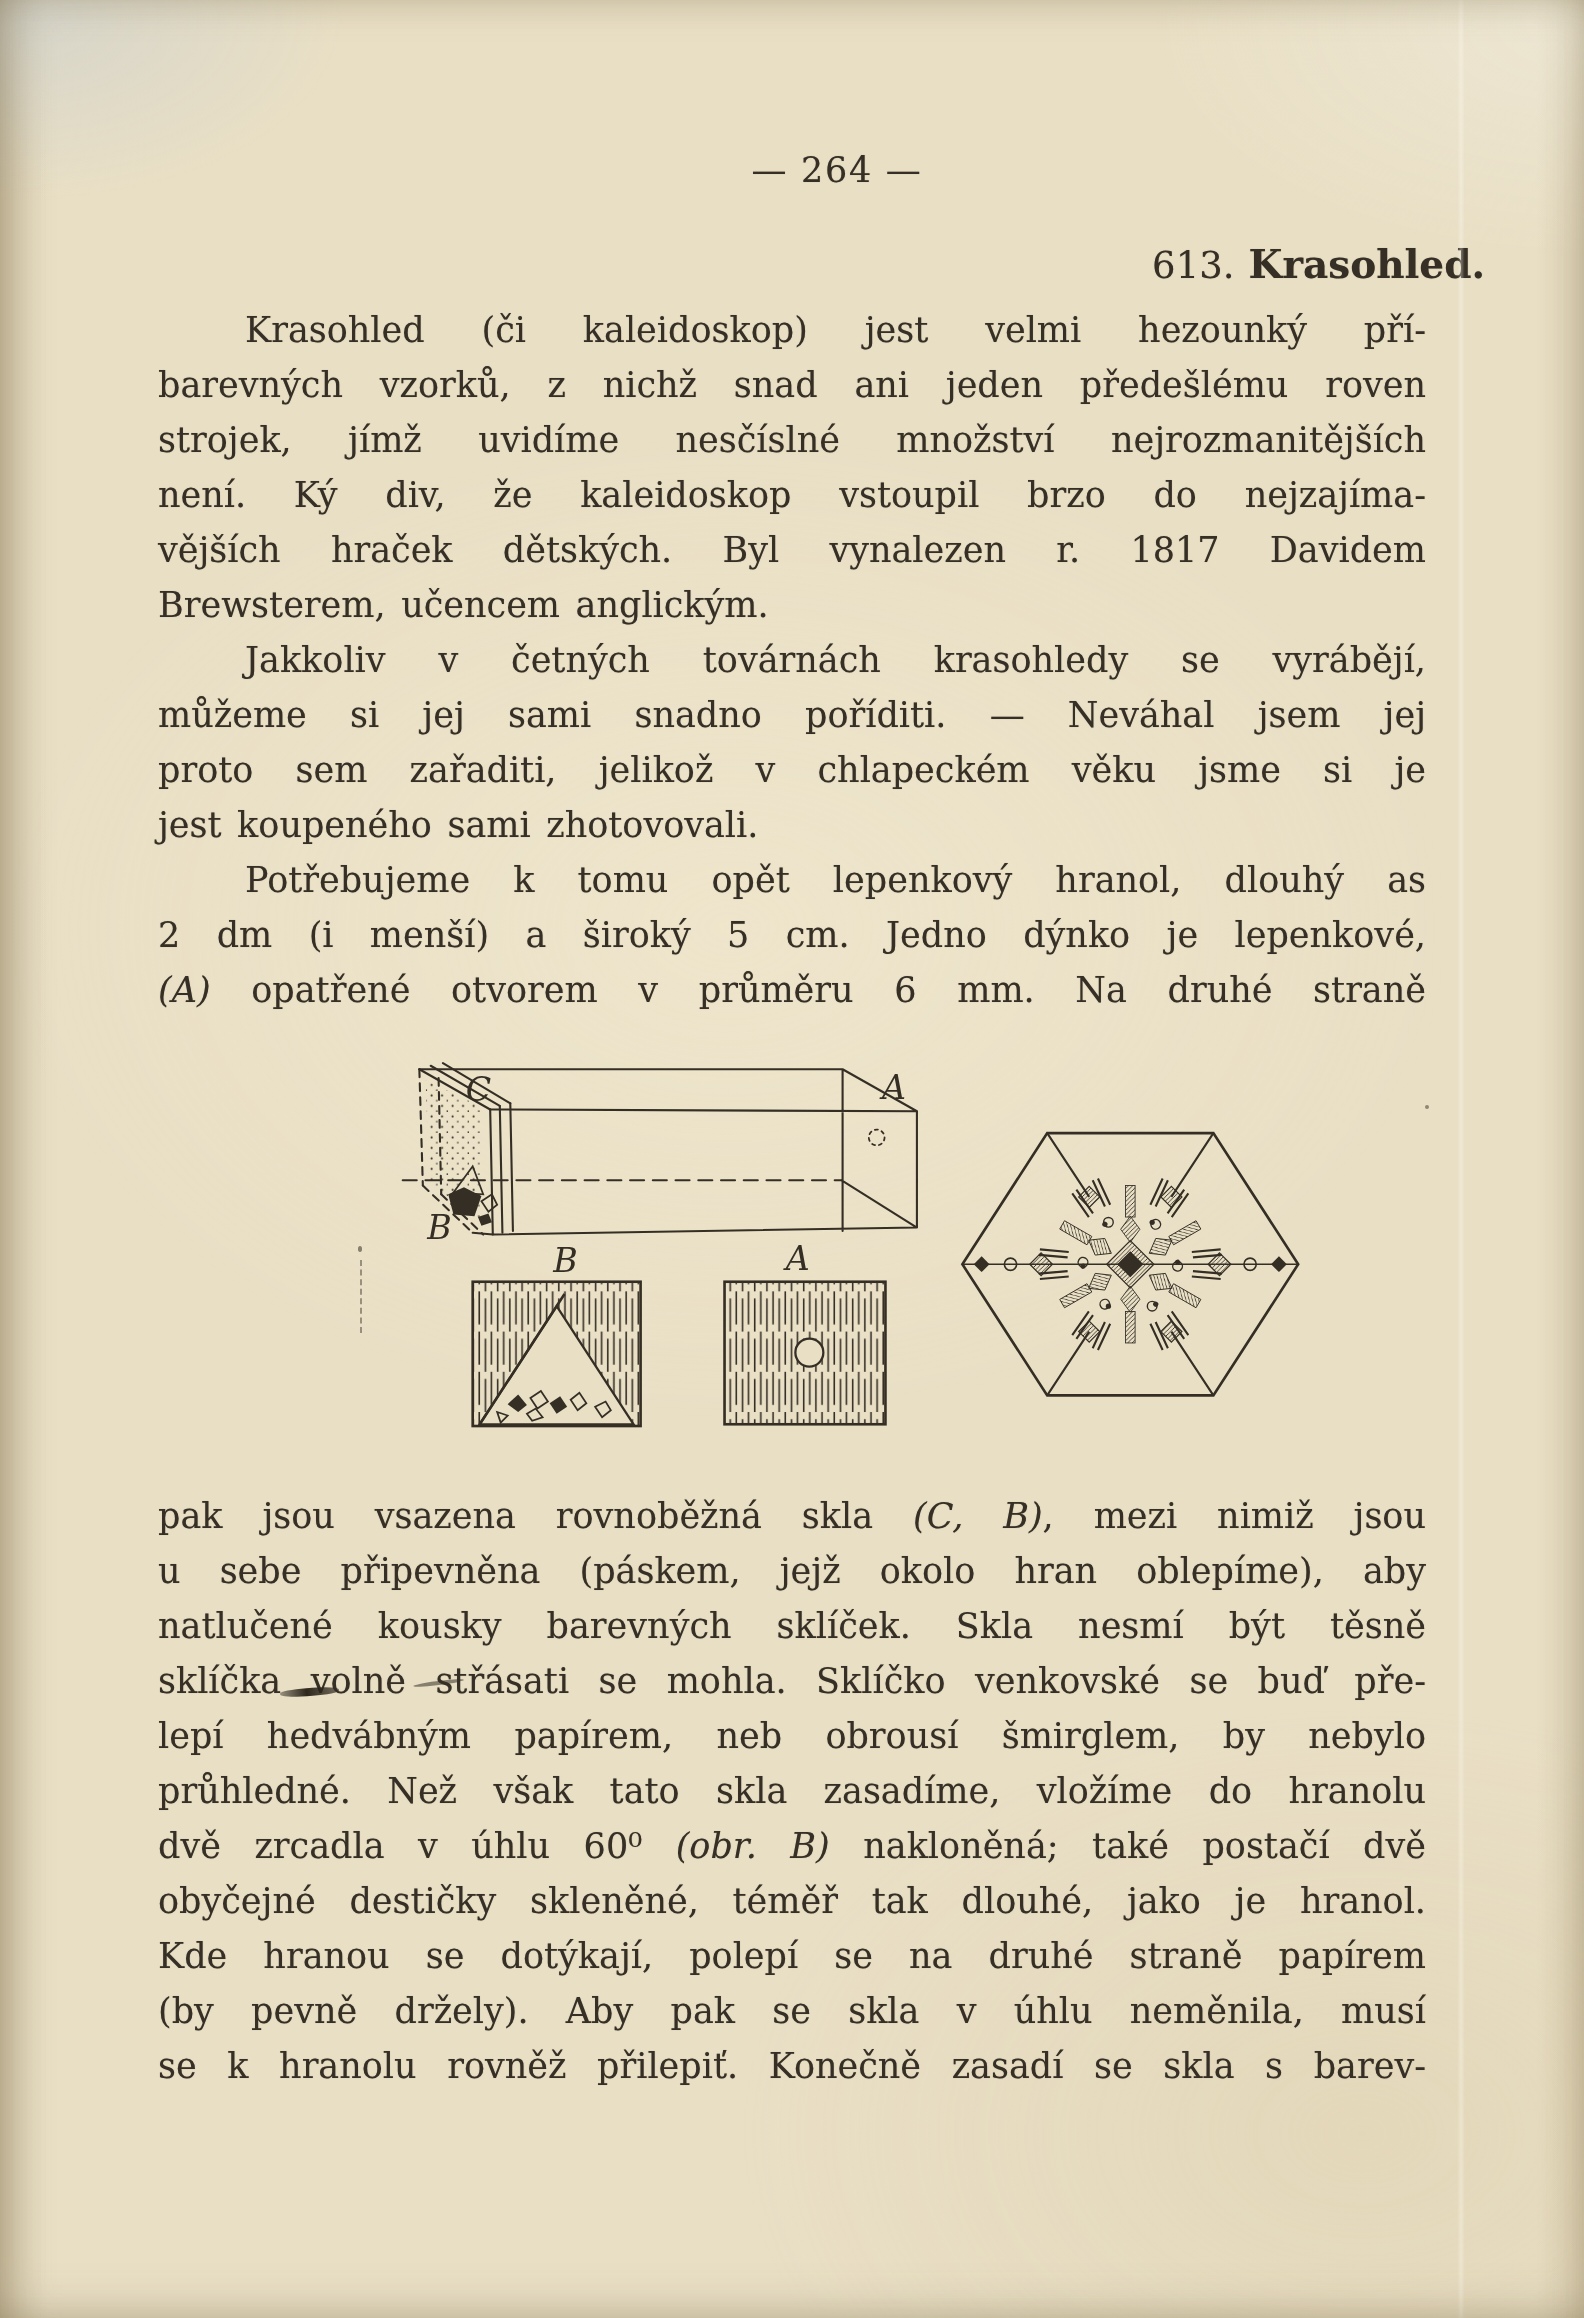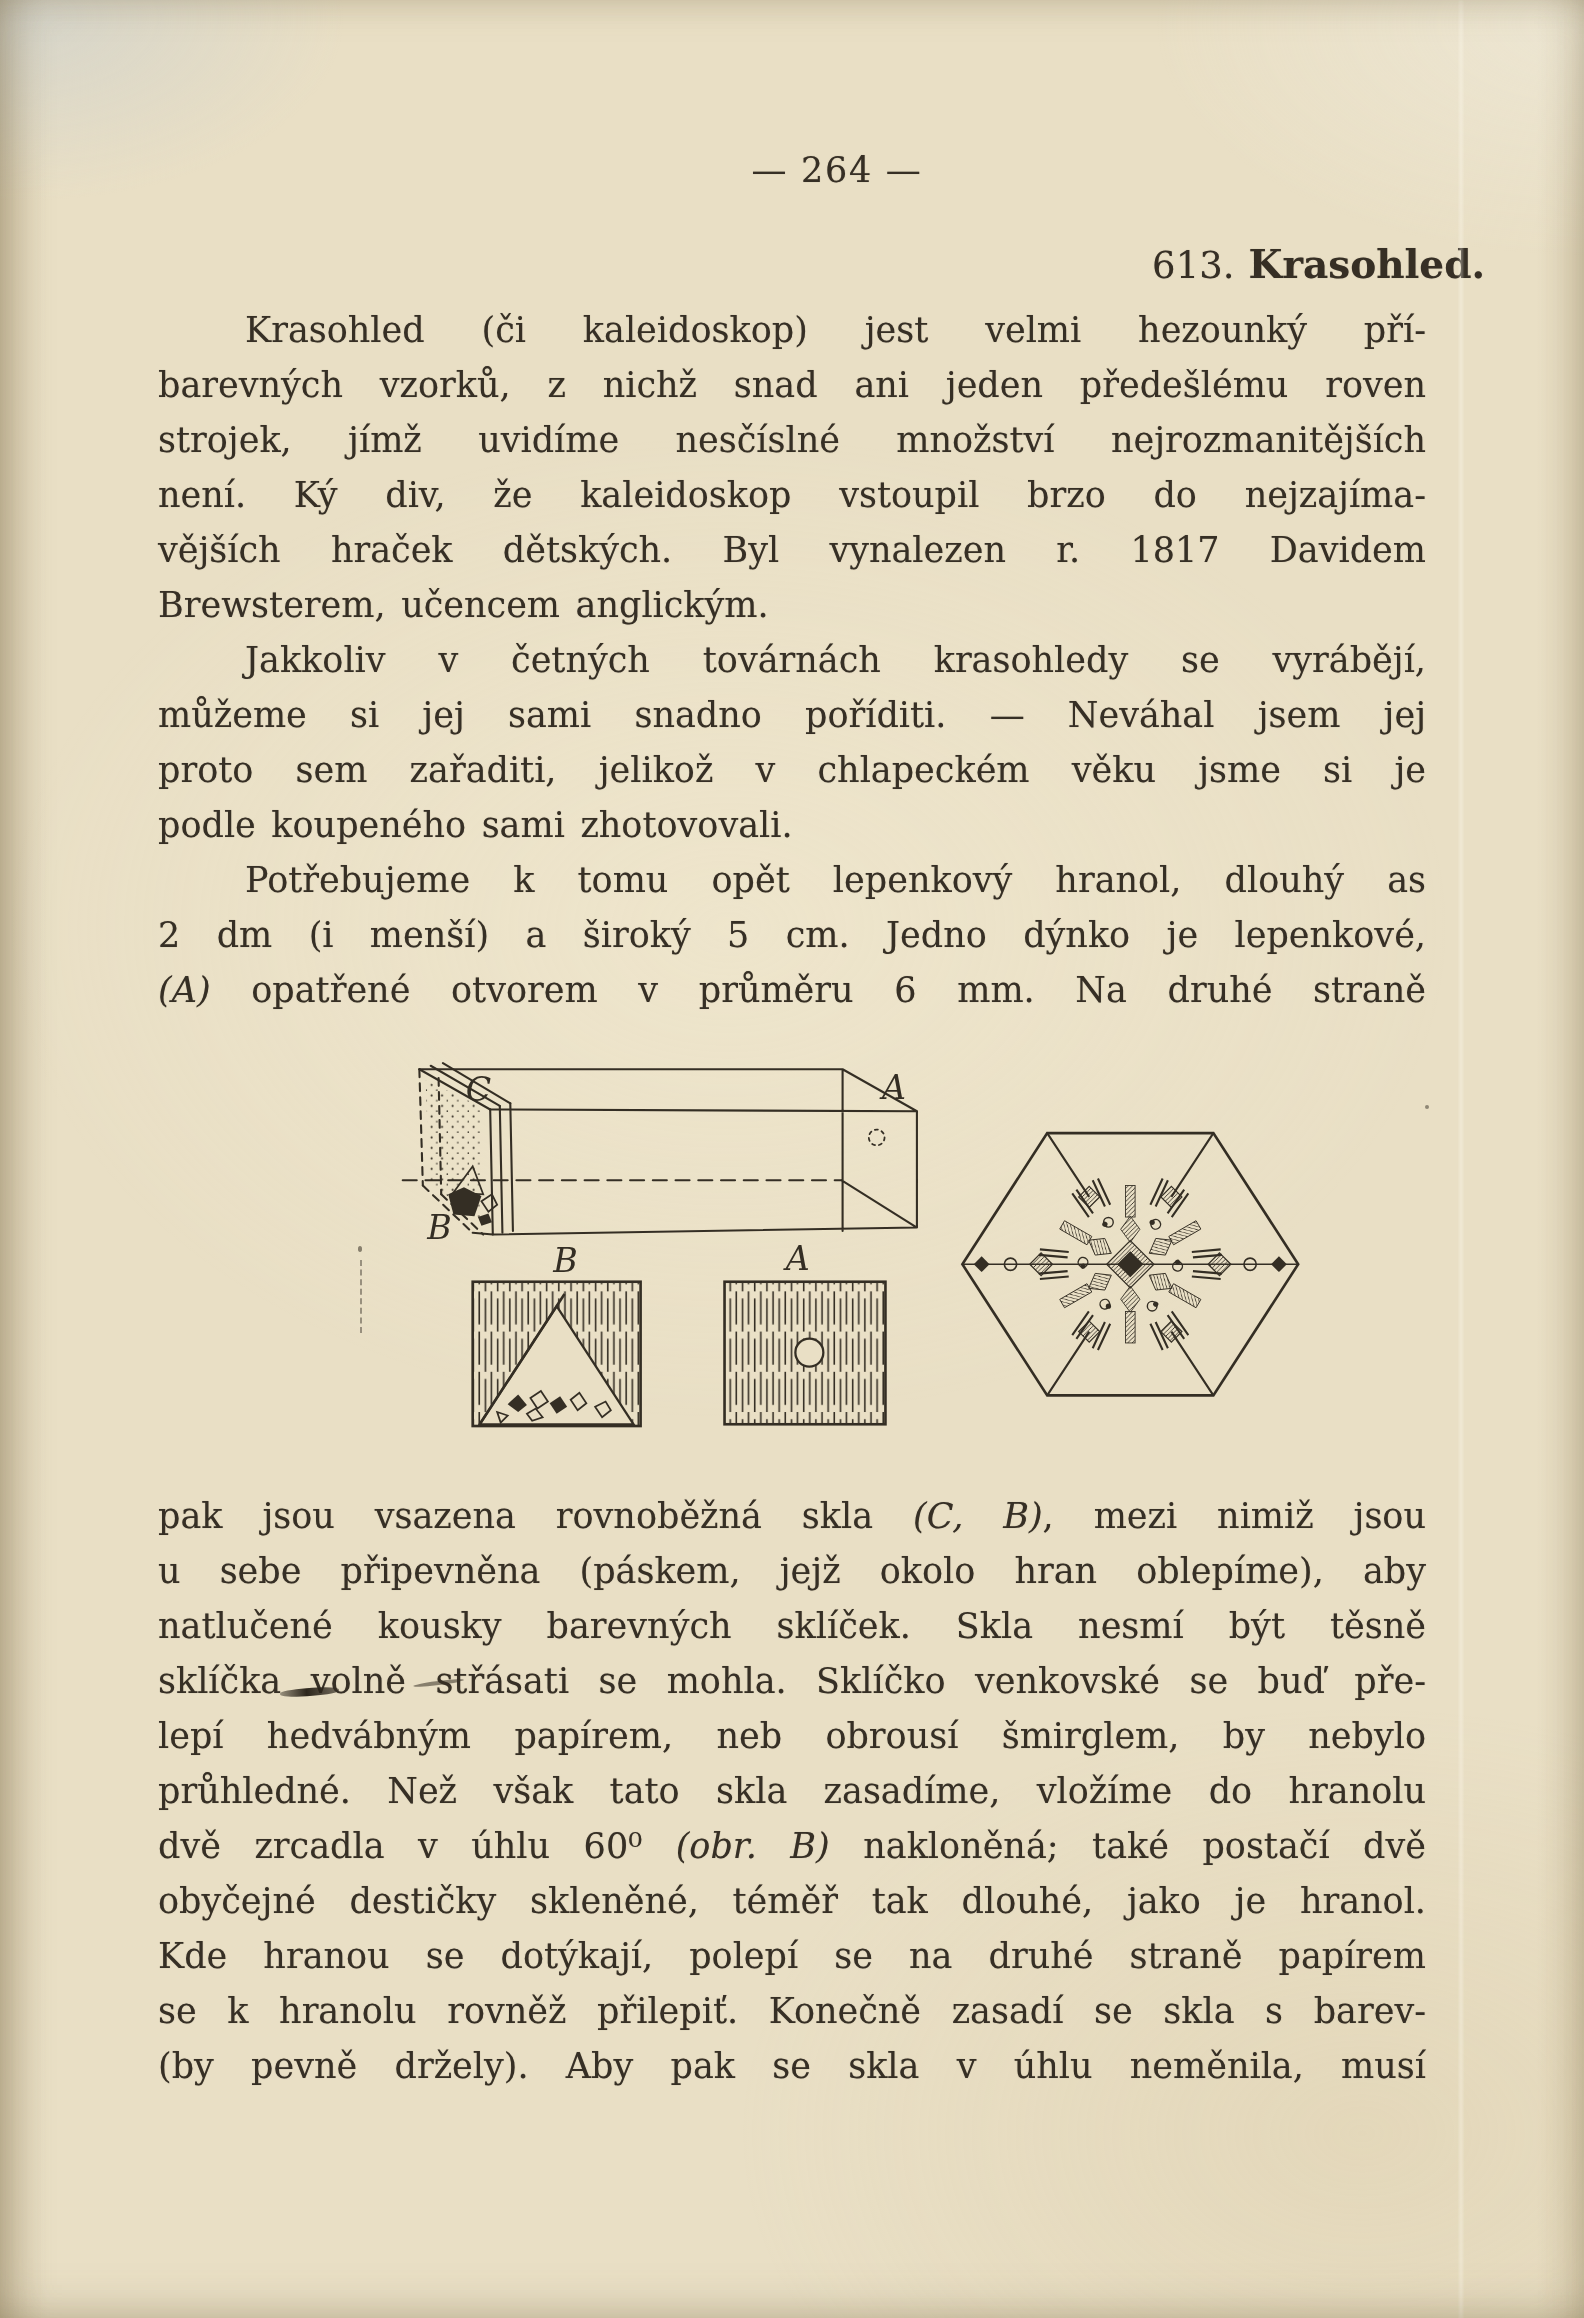--- a/index.html
+++ b/index.html
@@ -67,39 +67,39 @@
       <div class="line">barevných vzorků, z nichž snad ani jeden předešlému roven</div>
       <div class="line">strojek, jímž uvidíme nesčíslné množství nejrozmanitějších</div>
       <div class="line">není. Ký div, že kaleidoskop vstoupil brzo do nejzajíma-</div>
       <div class="line">vějších hraček dětských. Byl vynalezen r. 1817 Davidem</div>
       <div class="line flush-left">Brewsterem, učencem anglickým.</div>
     </div>
     <div class="para indent">
       <div class="line">Jakkoliv v četných továrnách krasohledy se vyrábějí,</div>
       <div class="line">můžeme si jej sami snadno poříditi. — Neváhal jsem jej</div>
       <div class="line">proto sem zařaditi, jelikož v chlapeckém věku jsme si je</div>
-      <div class="line flush-left">podle koupeného sami zhotovovali.</div>
+      <div class="line flush-left">jest koupeného sami zhotovovali.</div>
     </div>
     <div class="para indent">
       <div class="line">Potřebujeme k tomu opět lepenkový hranol, dlouhý as</div>
       <div class="line">2 dm (i menší) a široký 5 cm. Jedno dýnko je lepenkové,</div>
       <div class="line"><i>(A)</i> opatřené otvorem v průměru 6 mm. Na druhé straně</div>
     </div>
     <div class="para after-figure">
       <div class="line">pak jsou vsazena rovnoběžná skla <i>(C, B)</i>, mezi nimiž jsou</div>
       <div class="line">u sebe připevněna (páskem, jejž okolo hran oblepíme), aby</div>
       <div class="line">natlučené kousky barevných sklíček. Skla nesmí být těsně</div>
       <div class="line">sklíčka volně střásati se mohla. Sklíčko venkovské se buď pře-</div>
       <div class="line">lepí hedvábným papírem, neb obrousí šmirglem, by nebylo</div>
       <div class="line">průhledné. Než však tato skla zasadíme, vložíme do hranolu</div>
       <div class="line">dvě zrcadla v úhlu 60⁰ <i>(obr. B)</i> nakloněná; také postačí dvě</div>
       <div class="line">obyčejné destičky skleněné, téměř tak dlouhé, jako je hranol.</div>
       <div class="line">Kde hranou se dotýkají, polepí se na druhé straně papírem</div>
+      <div class="line">(by pevně držely). Aby pak se skla v úhlu neměnila, musí</div>
       <div class="line">se k hranolu rovněž přilepiť. Konečně zasadí se skla s barev-</div>
-      <div class="line">(by pevně držely). Aby pak se skla v úhlu neměnila, musí</div>
     </div>
   </div>
 
 <svg class="figure" width="1137" height="411" viewBox="0 0 1300 470">
   <defs>
     <pattern id="vh" width="14" height="46" patternUnits="userSpaceOnUse">
       <path d="M3.5,0 V38 M10.5,8 V46" stroke="#342e24" stroke-width="1.8" fill="none"></path>
     </pattern>
     <pattern id="dh" width="5" height="5" patternUnits="userSpaceOnUse">
       <path d="M0,5 L5,0" stroke="#342e24" stroke-width="1" fill="none"></path>

